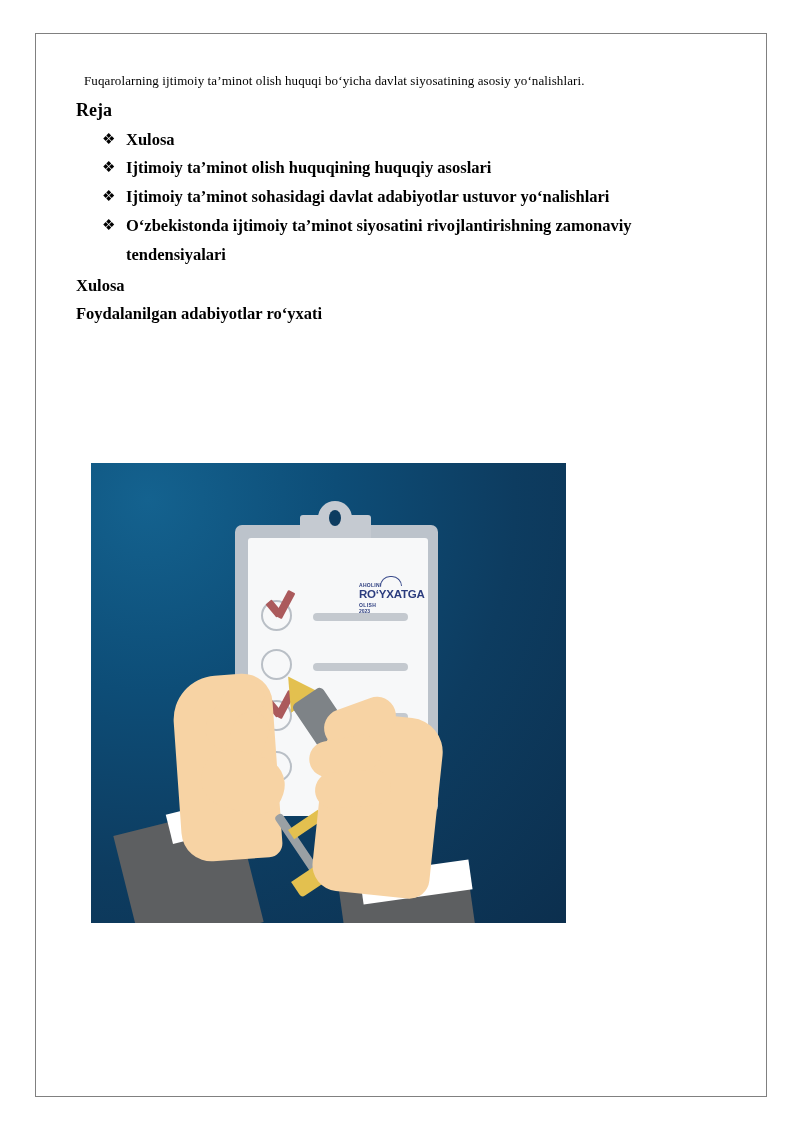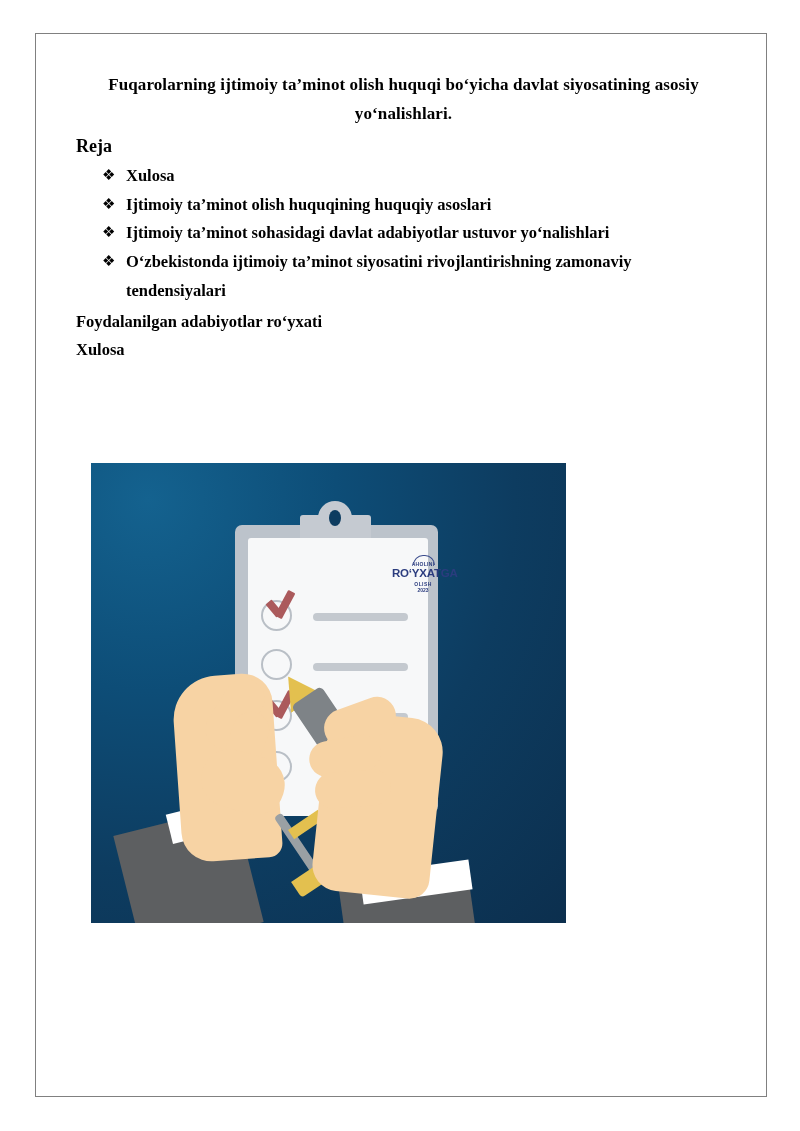--- a/index.html
+++ b/index.html
@@ -28,23 +28,22 @@
   }
 
   #content {
     position: absolute;
     left: 40px;
     top: 36px;
     width: 655px;
   }
 
   .doc-title {
-    font-size: 17px;
-    font-weight: bold;
-    text-align: center;
+    font-size: 13px;
+    font-weight: normal;
     line-height: 1.72;
     letter-spacing: 0.1px;
     margin: 0 0 4px 0;
     padding: 0 8px;
   }
 
   .section-label {
     font-size: 18px;
     font-weight: bold;
     line-height: 1.62;
@@ -141,28 +140,27 @@
     top: 47px;
     width: 12px;
     height: 16px;
     background: #0d3c60;
     border-radius: 50%;
   }
 
   .logo-badge {
     position: absolute;
     left: 268px;
-    top: 91px;
+    top: 112px;
     width: 62px;
     height: 38px;
-    text-align: center;
+    text-align: left;
     color: #2b3c7e;
     font-family: "Liberation Sans", sans-serif;
     line-height: 1;
-    margin-left: 33px;
   }
   .logo-top {
     font-size: 5px;
     font-weight: bold;
     letter-spacing: 0.3px;
     margin-top: 8px;
   }
   .logo-main {
     font-size: 11.5px;
     font-weight: bold;
@@ -401,22 +399,22 @@
         <span class="bullet-glyph">❖</span>
         <span>Ijtimoiy ta’minot sohasidagi davlat adabiyotlar ustuvor yo‘nalishlari</span>
       </li>
       <li>
         <span class="bullet-glyph">❖</span>
         <span>O‘zbekistonda ijtimoiy ta’minot siyosatini rivojlantirishning zamonaviy tendensiyalari</span>
       </li>
     </ul>
 
     <div class="tail-lines">
+      <div class="tail-line">Xulosa</div>
       <div class="tail-line">Foydalanilgan adabiyotlar ro‘yxati</div>
-      <div class="tail-line">Xulosa</div>
     </div>
 
   </div>
 
   <div id="figure-wrap">
     <div id="figure">
 
       <div class="clip-top"></div>
       <div class="clipboard-board"></div>
       <div class="clip-base"></div>

